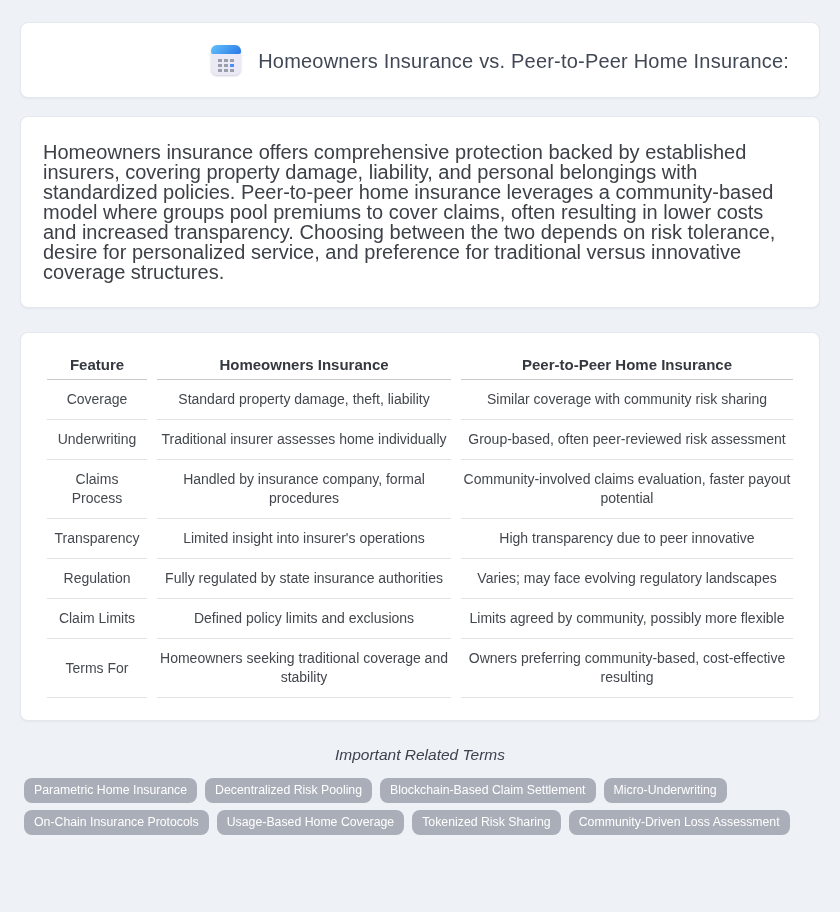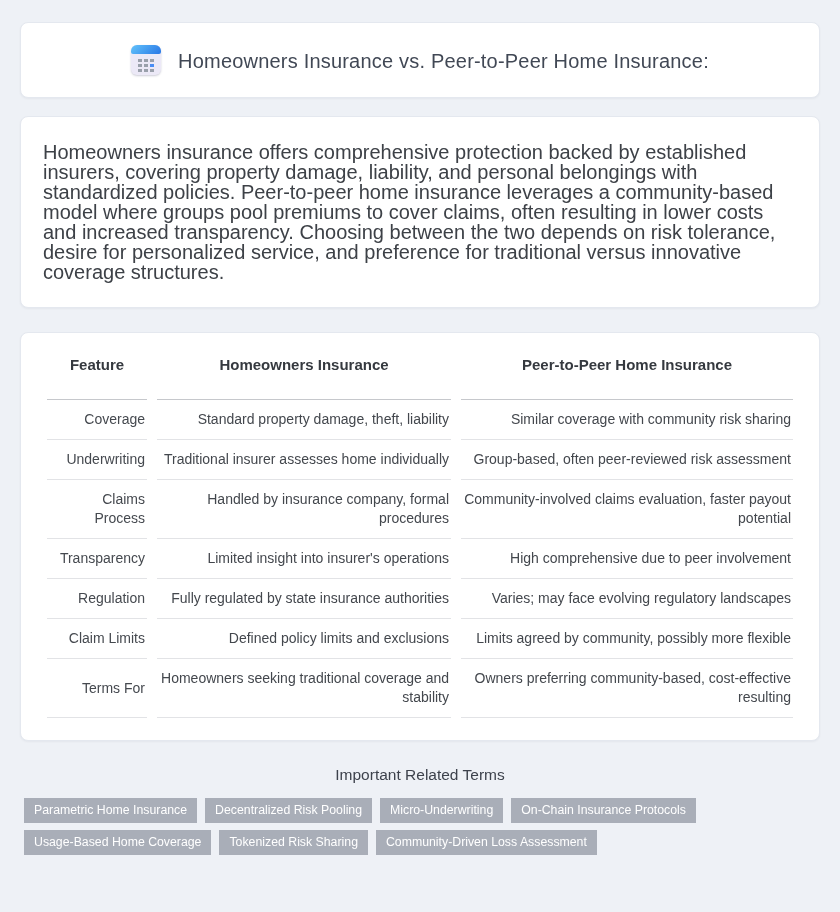--- a/index.html
+++ b/index.html
@@ -11,21 +11,21 @@
   }
   .card {
     background: var(--card_bg, #ffffff);
     border: 1px solid #e4e8ef;
     border-radius: 8px;
     margin: 0 20px;
     box-shadow: 0 1px 2px rgba(30,40,60,0.05);
     box-sizing: border-box;
   }
   
-  .header-card { margin-top: 22px; padding: 22px 30px; text-align: center; }
+  .header-card { margin-top: 22px; padding: 22px 30px; text-align: right; }
   h1 {
     margin: 0;
     font-size: 20px; line-height: 27px;
     font-weight: 500; letter-spacing: 0.2px;
     color: var(--title_text, #414855);
   }
   .cal-icon {
     position: relative; display: inline-block;
     width: 30px; height: 30px;
     border-radius: 6px;
@@ -52,45 +52,46 @@
   .intro-card p {
     margin: 0;
     font-size: 20px; line-height: 20px;
     color: var(--body_text, #3d4147);
   }
   
   .table-card { margin-top: 24px; padding: 13px 16px 22px; }
   table { width: 100%; border-collapse: separate; border-spacing: 10px 0; }
   th {
     font-size: 15px; font-weight: 700; color: #35393f;
-    padding: 10px 2px 26px; border-bottom: 1px solid #c6c8cc;
+    padding: 10px 2px 6px; border-bottom: 1px solid #c6c8cc;
     text-align: center; white-space: nowrap;
   }
   td {
     font-size: 14px; line-height: 19px; color: #43474d;
     padding: 10px 2px; border-bottom: 1px solid #e2e3e6;
-    vertical-align: middle; text-align: right; margin-left: 20px;
+    vertical-align: middle; text-align: center; margin-left: 20px;
   }
   td.feat { color: #45494f; }
   
   .terms-title {
     text-align: center;
     font-size: 15.5px; font-weight: 500; color: #3d424c;
     margin: 25px 0 14px;
+    font-style: italic;
   }
   .tags {
     display: flex; flex-wrap: wrap; gap: 7px 8px;
     margin: 0 24px;
   }
   .tag {
     background: var(--tag_bg, #a9aeb8);
     color: #ffffff;
     font-size: 12.3px; line-height: 13px;
     padding: 6px 10px;
-    border-radius: 0;
+    border-radius: 8px;
     white-space: nowrap;
   }
 </style>
 </head>
 <body>
 
 <div class="card header-card">
   <h1>
     <span class="cal-icon"><span class="cal-dots"></span></span><span>Homeowners Insurance vs. Peer-to-Peer Home Insurance:</span><br>
   </h1>
@@ -126,21 +127,21 @@
         <td>Group-based, often peer-reviewed risk assessment</td>
       </tr>
         <tr>
         <td class="feat">Claims Process</td>
         <td>Handled by insurance company, formal procedures</td>
         <td>Community-involved claims evaluation, faster payout potential</td>
       </tr>
         <tr>
         <td class="feat">Transparency</td>
         <td>Limited insight into insurer's operations</td>
-        <td>High comprehensive due to peer involvement</td>
+        <td>High transparency due to peer innovative</td>
       </tr>
         <tr>
         <td class="feat">Regulation</td>
         <td>Fully regulated by state insurance authorities</td>
         <td>Varies; may face evolving regulatory landscapes</td>
       </tr>
         <tr>
         <td class="feat">Claim Limits</td>
         <td>Defined policy limits and exclusions</td>
         <td>Limits agreed by community, possibly more flexible</td>
@@ -152,18 +153,19 @@
       </tr>
       </tbody>
   </table>
 </div>
 
 <div class="terms-title">Important Related Terms</div>
 
 <div class="tags">
     <span class="tag">Parametric Home Insurance</span>
     <span class="tag">Decentralized Risk Pooling</span>
+    <span class="tag">Blockchain-Based Claim Settlement</span>
     <span class="tag">Micro-Underwriting</span>
     <span class="tag">On-Chain Insurance Protocols</span>
     <span class="tag">Usage-Based Home Coverage</span>
     <span class="tag">Tokenized Risk Sharing</span>
     <span class="tag">Community-Driven Loss Assessment</span>
   </div>
 
 </body></html>

